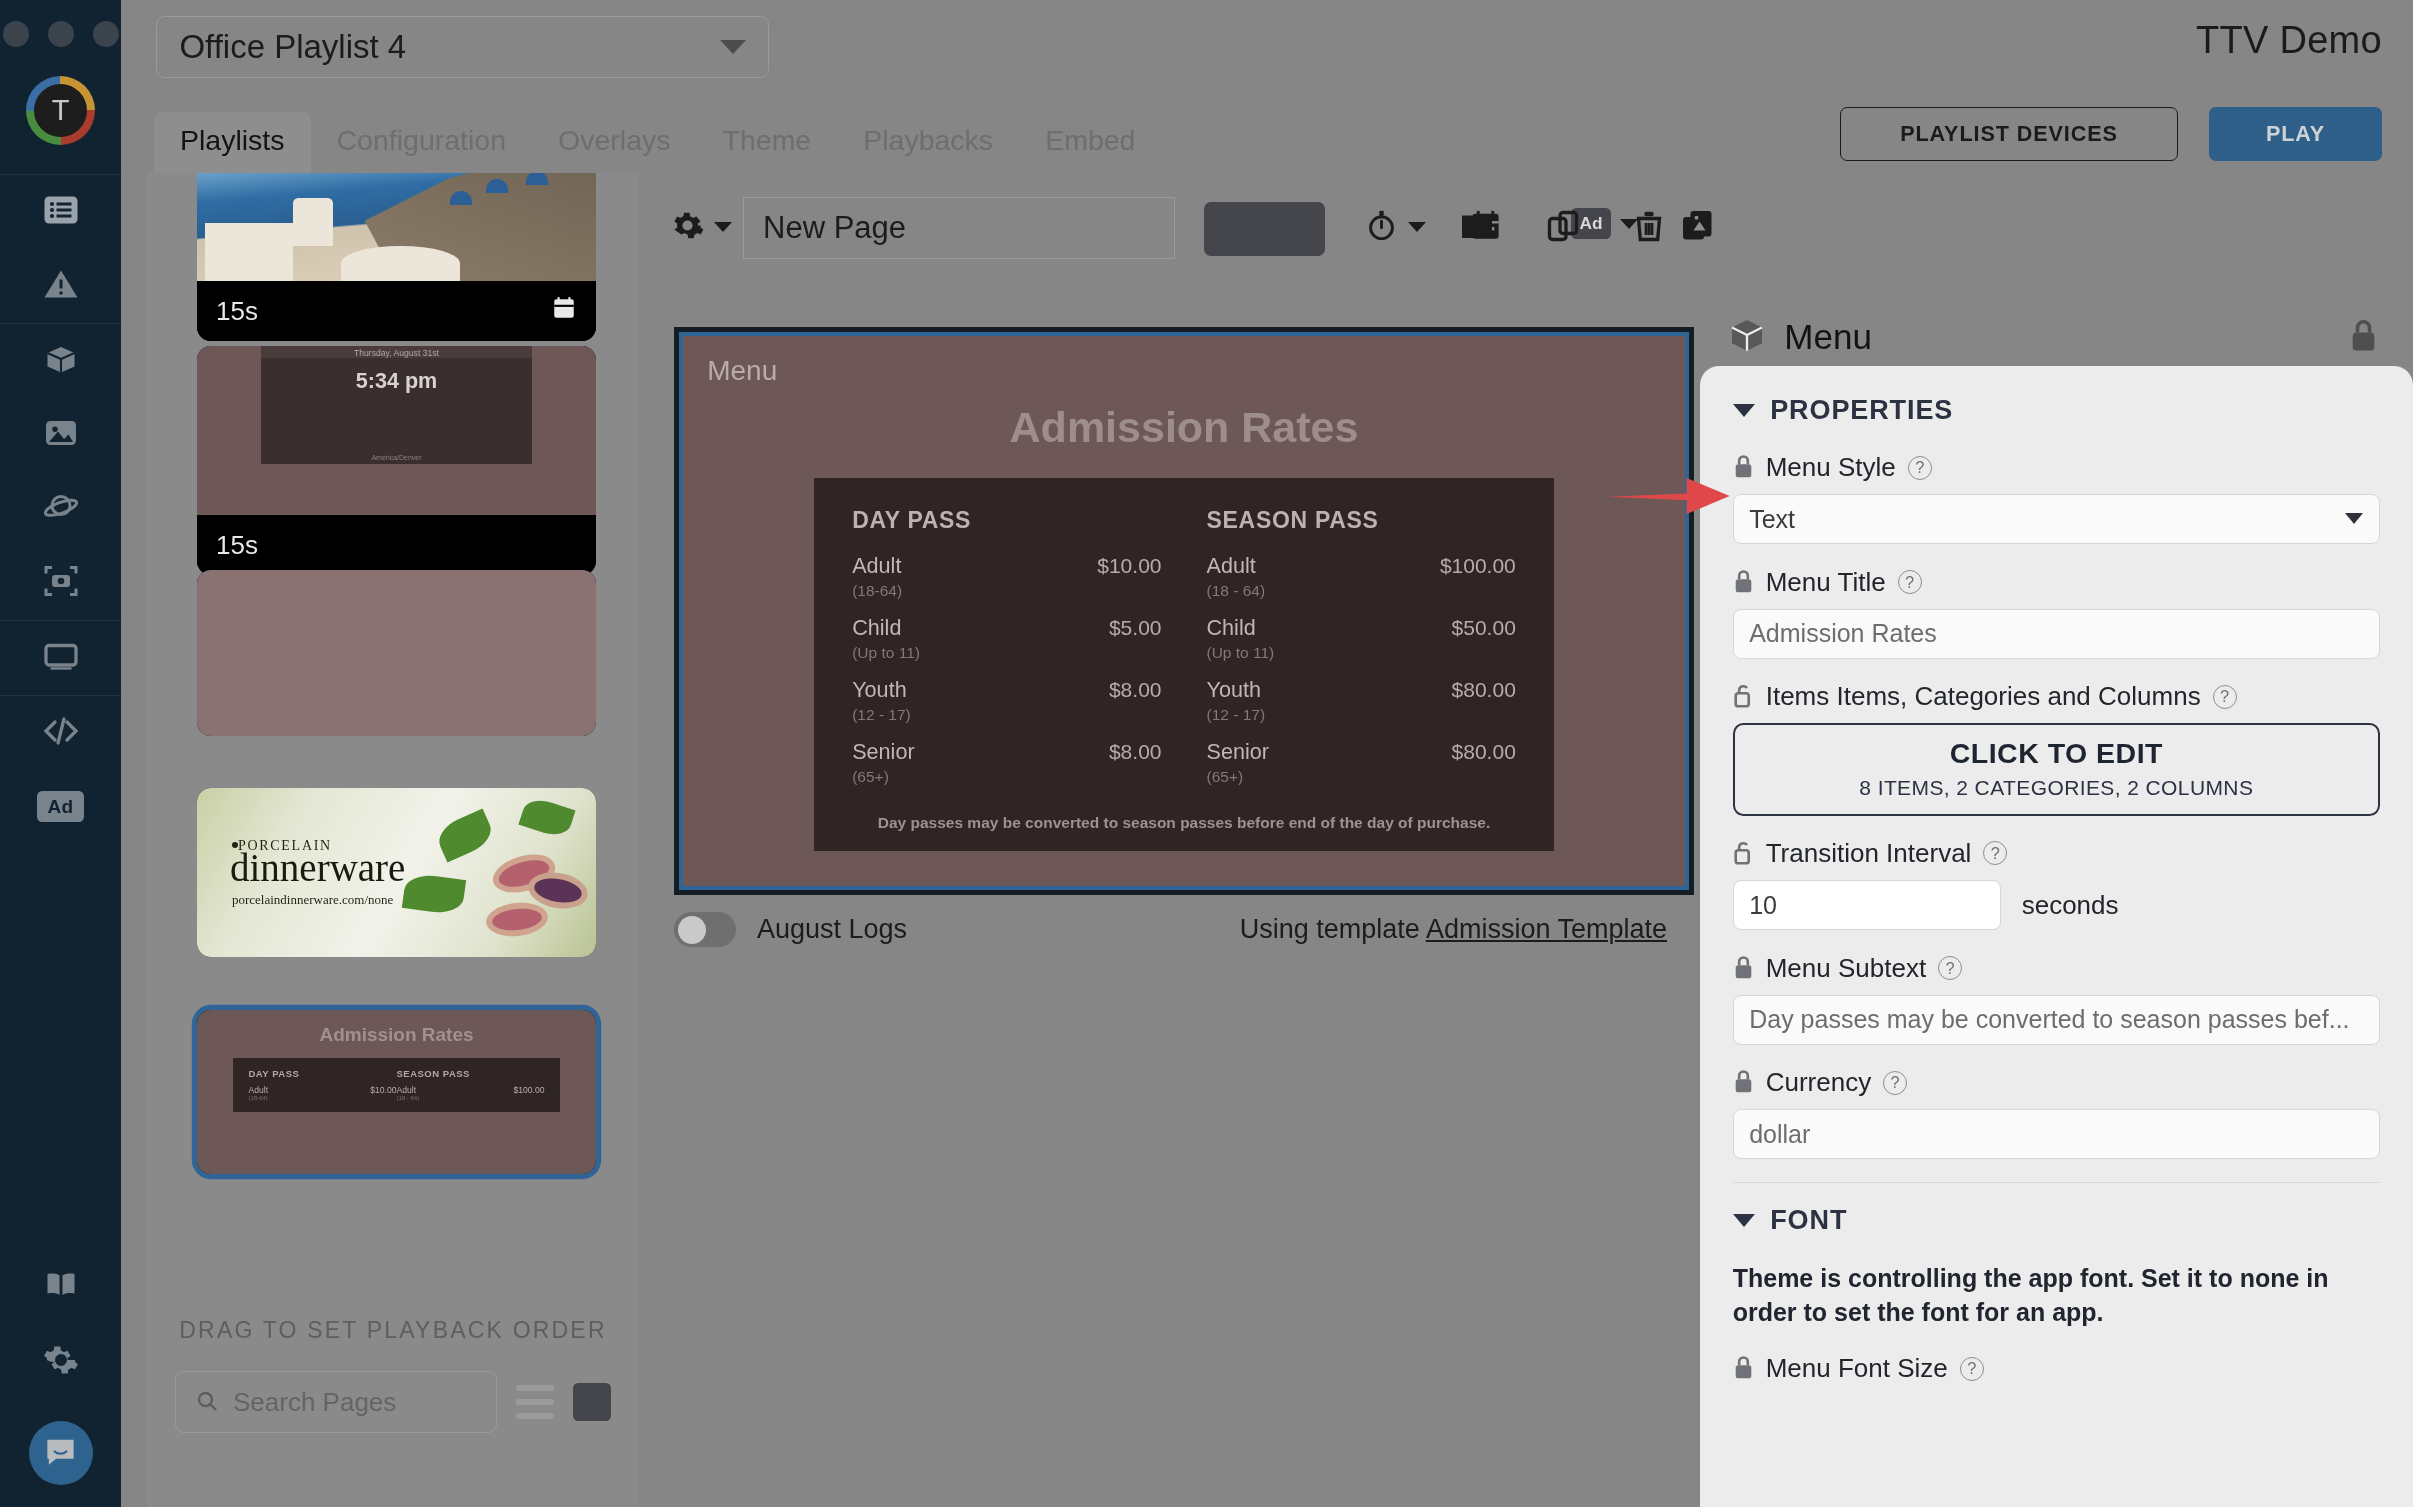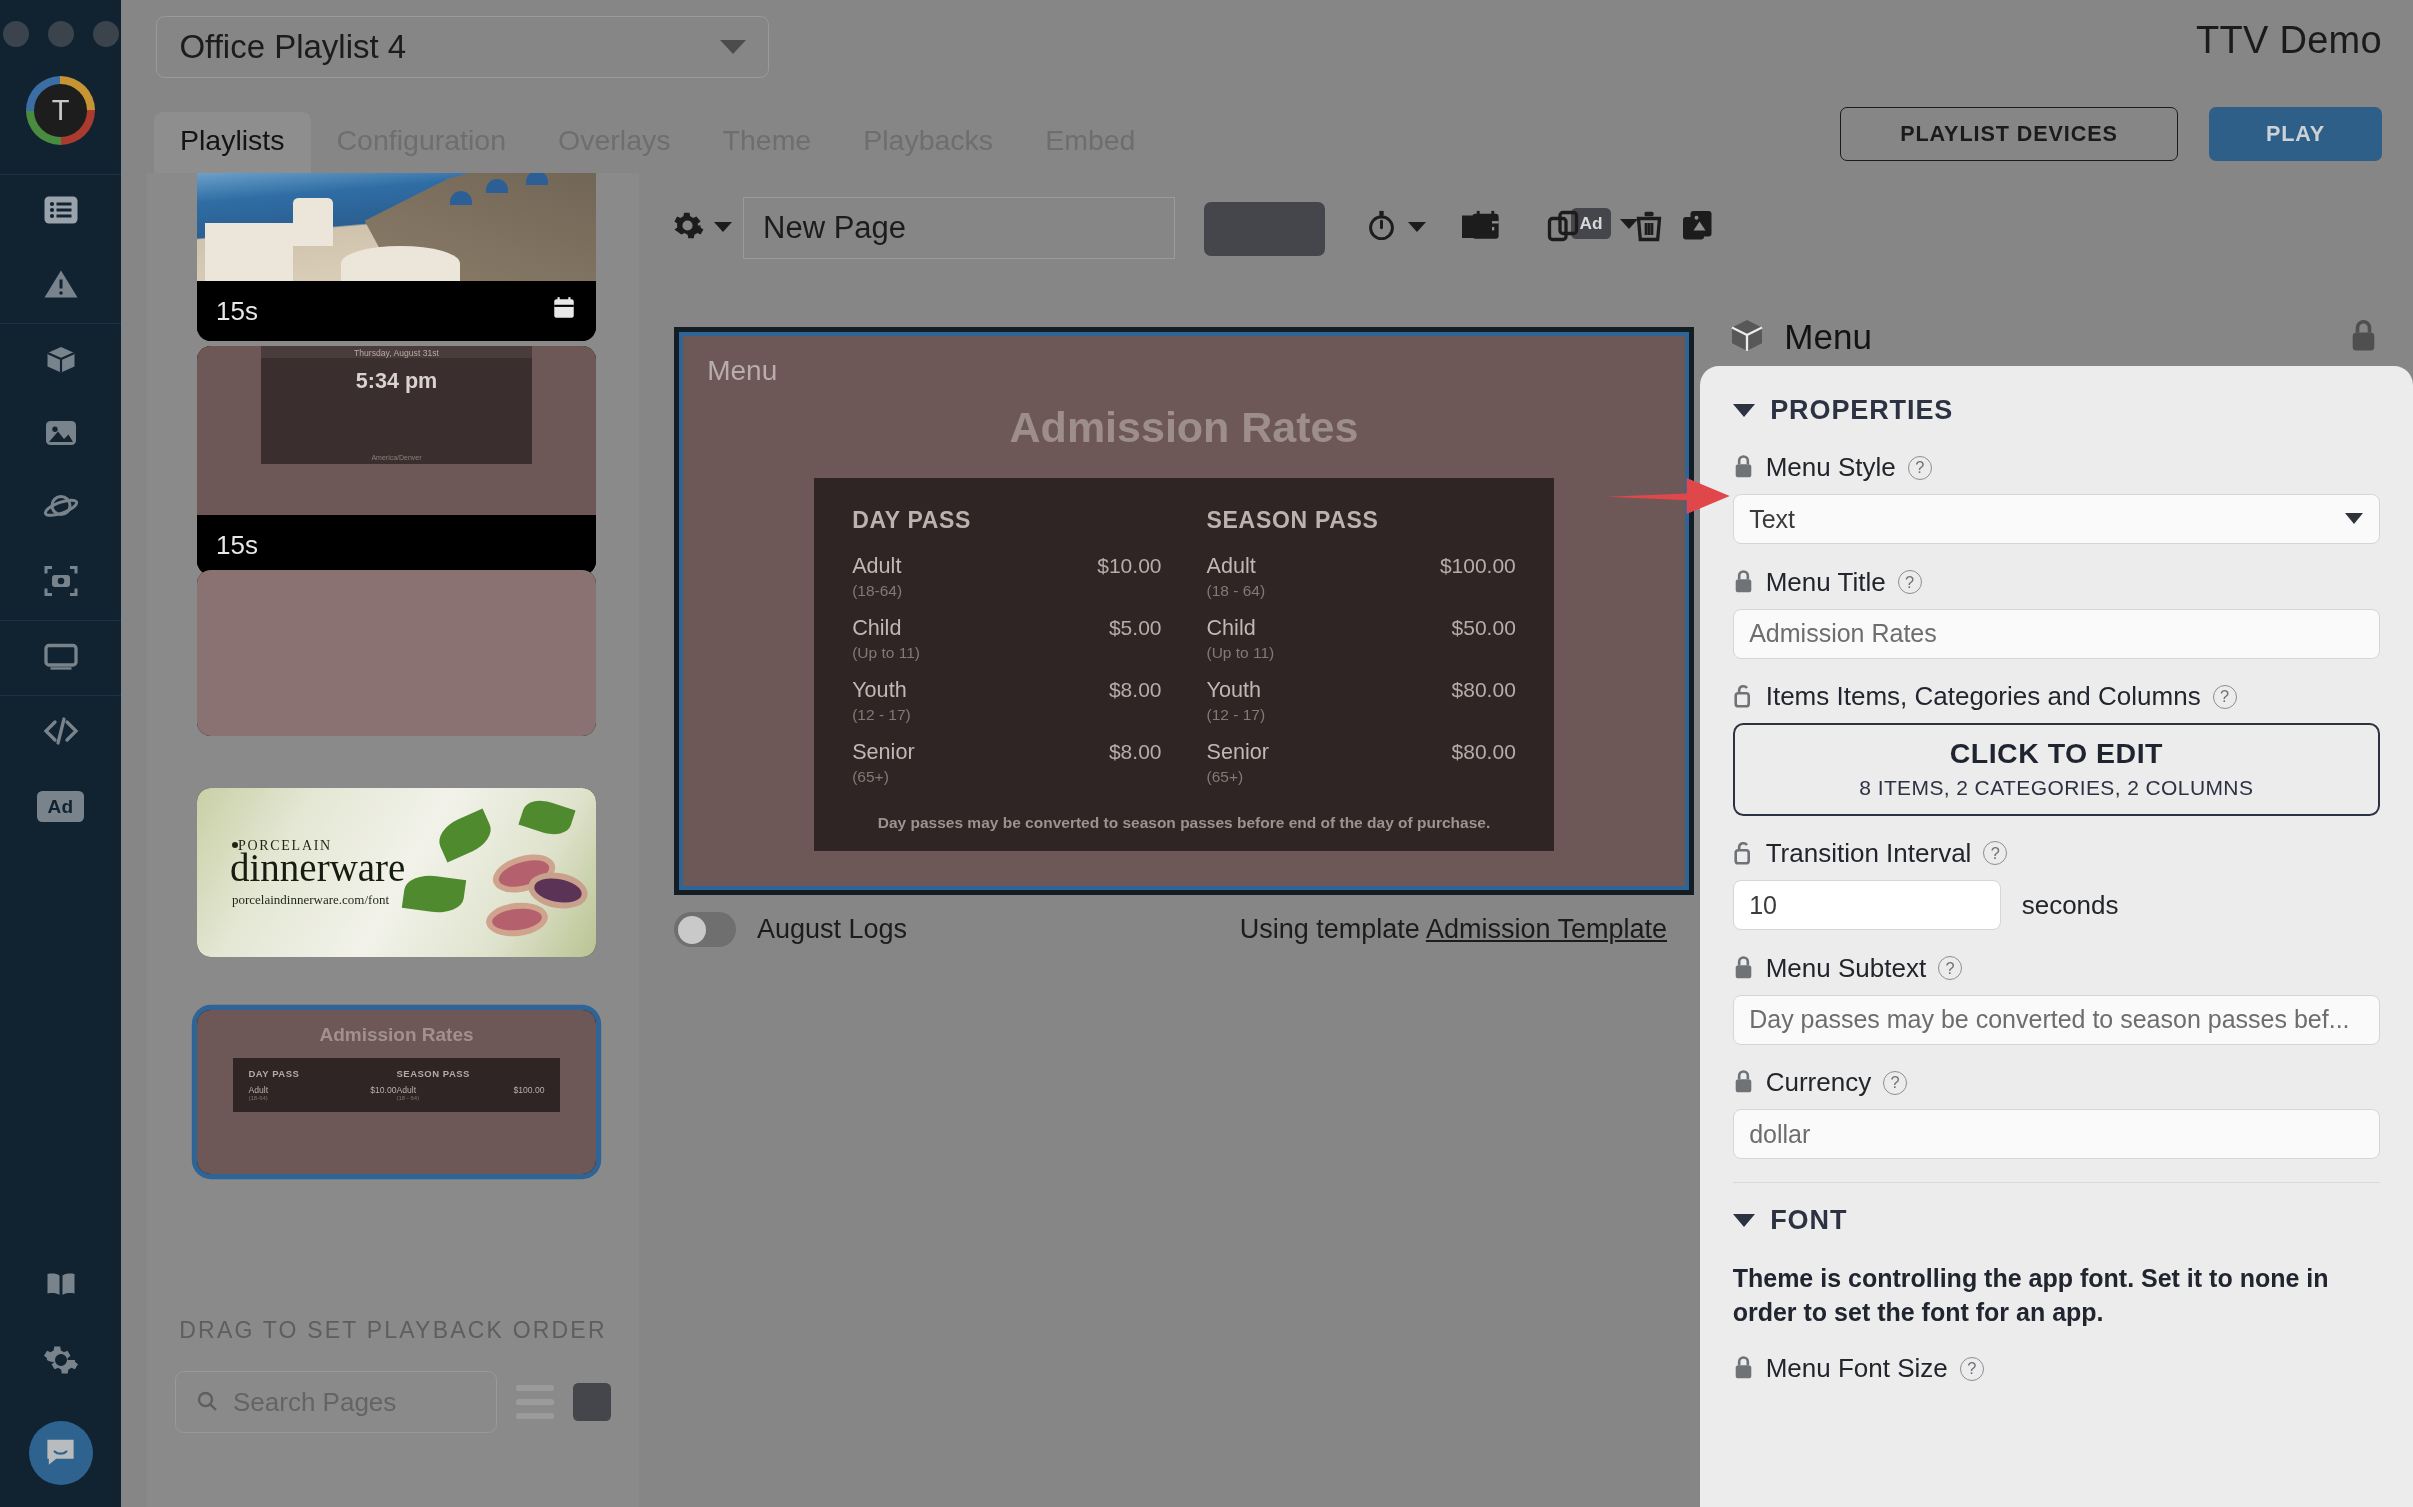--- a/index.html
+++ b/index.html
@@ -435,21 +435,21 @@
         <div class="thumb-media dinner">
           <div class="d-leaf" style="right:26%;top:18%;width:54px;height:35px;transform:rotate(-24deg);"></div>
           <div class="d-leaf" style="right:6%;top:8%;width:50px;height:31px;transform:rotate(18deg);"></div>
           <div class="d-leaf" style="right:33%;top:52%;width:60px;height:36px;transform:rotate(8deg);"></div>
           <div class="d-tuna" style="right:10%;top:40%;width:64px;height:35px;background:#b4616d;border:6px solid #cfa38e;transform:rotate(-16deg);"></div>
           <div class="d-tuna" style="right:2%;top:50%;width:60px;height:35px;background:#5b3357;border:6px solid #c9a08c;transform:rotate(10deg);"></div>
           <div class="d-tuna" style="right:12%;top:68%;width:62px;height:33px;background:#b4616d;border:6px solid #cfa38e;transform:rotate(-6deg);"></div>
           <div class="d-dot"></div>
           <div class="d-logo1">PORCELAIN</div>
           <div class="d-logo2">dinnerware</div>
-          <div class="d-logo3">porcelaindinnerware.com/font</div>
+          <div class="d-logo3">porcelaindinnerware.com/none</div>
         </div>
       </div>
 
       <div class="thumb sel" style="top:837px;">
         <div class="thumb-media admpg">
           <div class="adm-title">Admission Rates</div>
           <div class="adm-card">
             <div class="adm-row">
               <div class="adm-col">
                 <div class="adm-h">DAY PASS</div>

